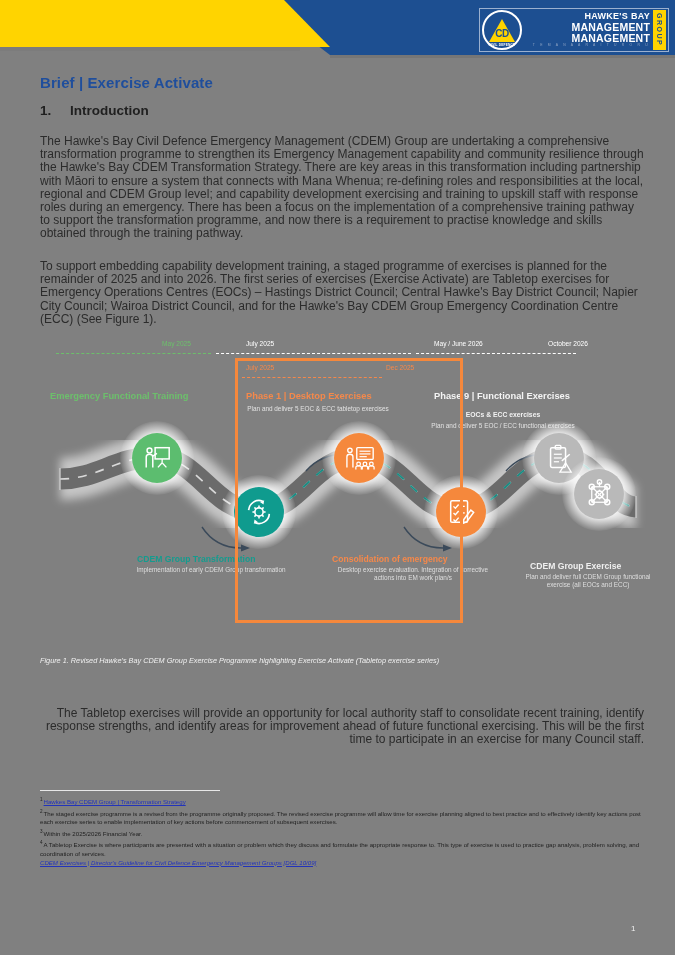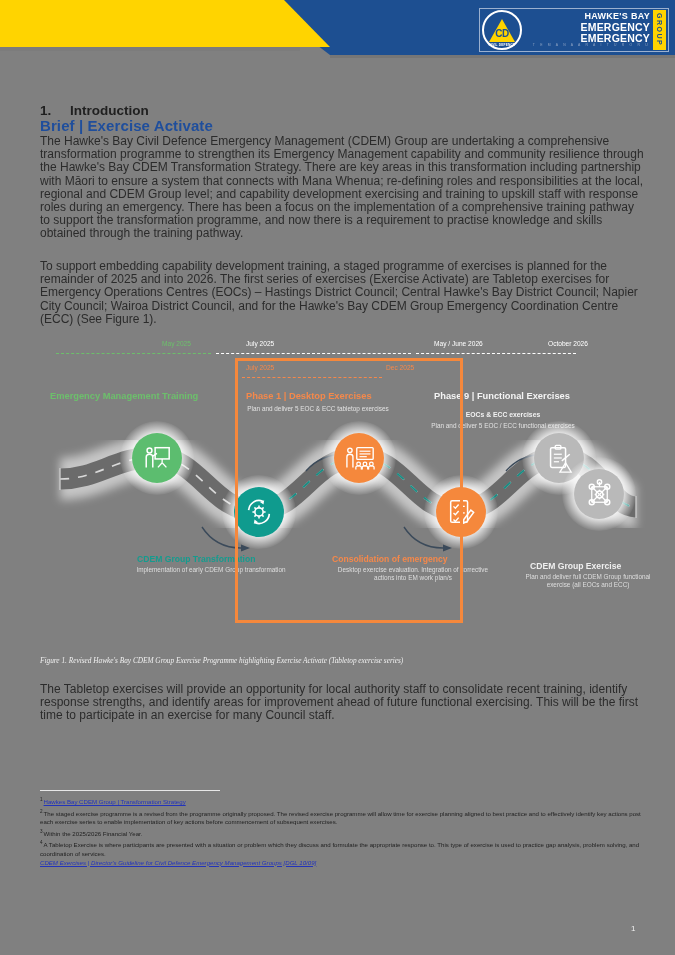--- a/index.html
+++ b/index.html
@@ -81,21 +81,20 @@
     font-size:7px; font-weight:bold; color:#1d4f91; letter-spacing:1.5px;
   }
 
   
   .page { position:absolute; top:58px; left:0; width:675px; height:897px; }
 
   .doc-title {
     position:absolute; top:16px; left:40px;
     font-size:15px; font-weight:bold; color:#1f4e9c;
     letter-spacing:0.1px;
-    margin-top:43px;
   }
   .sec-head {
     position:absolute; top:45px; left:40px;
     font-size:13.5px; font-weight:bold; color:#202020;
   }
   .sec-num { display:inline-block; width:30px; }
 
   .para {
     position:absolute; left:40px; width:604px;
     font-size:12px; line-height:13.2px; color:#2b2b2b;
@@ -159,23 +158,23 @@
   }
 
   
   .hl-box {
     position:absolute; border:3px solid #f5883c; background:transparent;
   }
 
   
   .caption {
     position:absolute; top:598px; left:40px; width:604px;
-    font-size:7.3px; font-style:italic; color:#f0f0f0;font-family:Liberation Serif, serif;
-  }
-  #p3 { top:625px; }
+    font-size:7.3px; font-style:italic; color:#f0f0f0;
+  }
+  #p3 { top:649px;text-align:right; }
 
   
   .fn-rule {
     position:absolute; top:732px; left:40px; width:180px;
     border-top:1px solid #e8e8e8;
   }
   .footnotes {
     position:absolute; top:738px; left:40px; width:604px;
     font-size:6.1px; line-height:8.6px; color:#222;
   }
@@ -200,21 +199,21 @@
 
   <div class="logo">
     <div class="logo-badge">
       <div class="logo-tri">
         <div class="logo-cd">CD</div>
       </div>
       <div class="logo-cdtxt">CIVIL DEFENCE</div>
     </div>
     <div class="logo-words">
       <div class="logo-l1">HAWKE'S BAY</div>
-      <div class="logo-l2">EMERGENCY EMERGENCY</div>
+      <div class="logo-l2">MANAGEMENT MANAGEMENT</div>
       <div class="logo-l3">T E   M A N A   A R A I   T U R O R U</div>
     </div>
     <div class="logo-group">
       <span>GROUP</span>
     </div>
   </div>
 </div>
 
 <div class="page">
 
@@ -279,21 +278,21 @@
 
       <div class="tl-date" style="left:510px; top:1px;">October 2026</div>
     </div>
 
     <div>
       <div class="tl-date tl-date-org" style="position:absolute; left:208px; top:25px;">July 2025</div>
       <div class="tl-line tl-line-org" style="left:204px; top:38px; width:140px;"></div>
       <div class="tl-date tl-date-org" style="position:absolute; left:348px; top:25px;">Dec 2025</div>
     </div>
 
-    <div class="ph-title ph-green" style="left:12px; top:52px;">Emergency Management Training</div>
+    <div class="ph-title ph-green" style="left:12px; top:52px;">Emergency Functional Training</div>
 
     <div class="ph-title ph-orange" style="left:208px; top:52px;">Phase 1 | Desktop Exercises</div>
     <div class="ph-sub" style="left:204px; top:66px; width:152px;">Plan and deliver 5 EOC &amp; ECC tabletop exercises</div>
 
     <div class="ph-title ph-white" style="left:396px; top:52px;">Phase 9 | Functional Exercises</div>
     <div class="ph-sub ph-sub-b" style="left:390px; top:72px; width:150px;">EOCs &amp; ECC exercises</div>
     <div class="ph-sub" style="left:390px; top:83px; width:150px;">Plan and deliver 5 EOC / ECC functional exercises</div>
 
     <div class="node-halo" style="left:82px; top:82px; width:74px; height:74px;"></div>
     <div class="node" style="left:94px; top:94px; width:50px; height:50px; background:#5cbd6f;">

